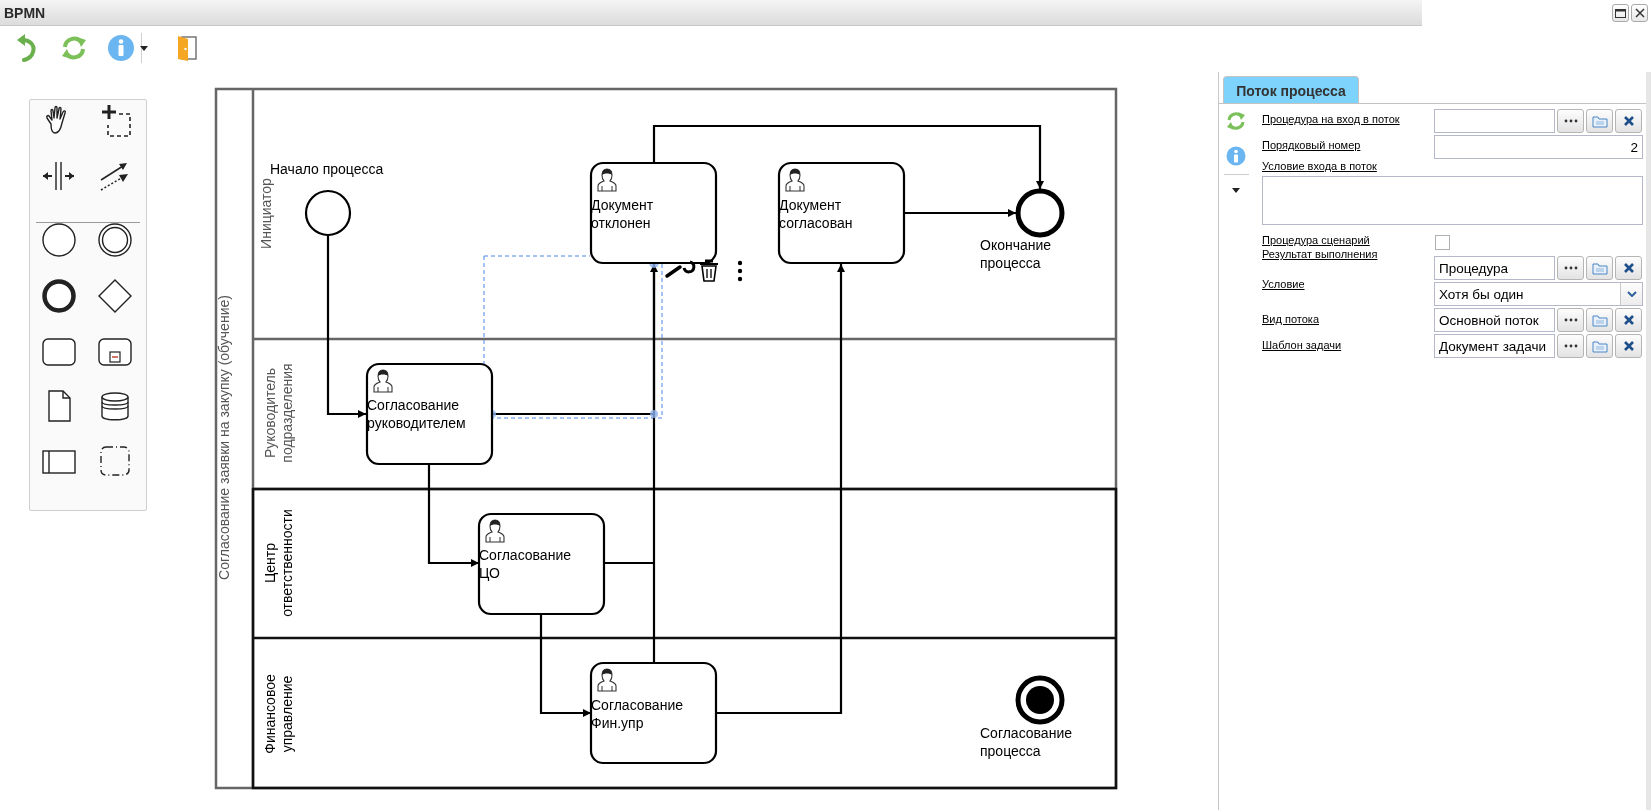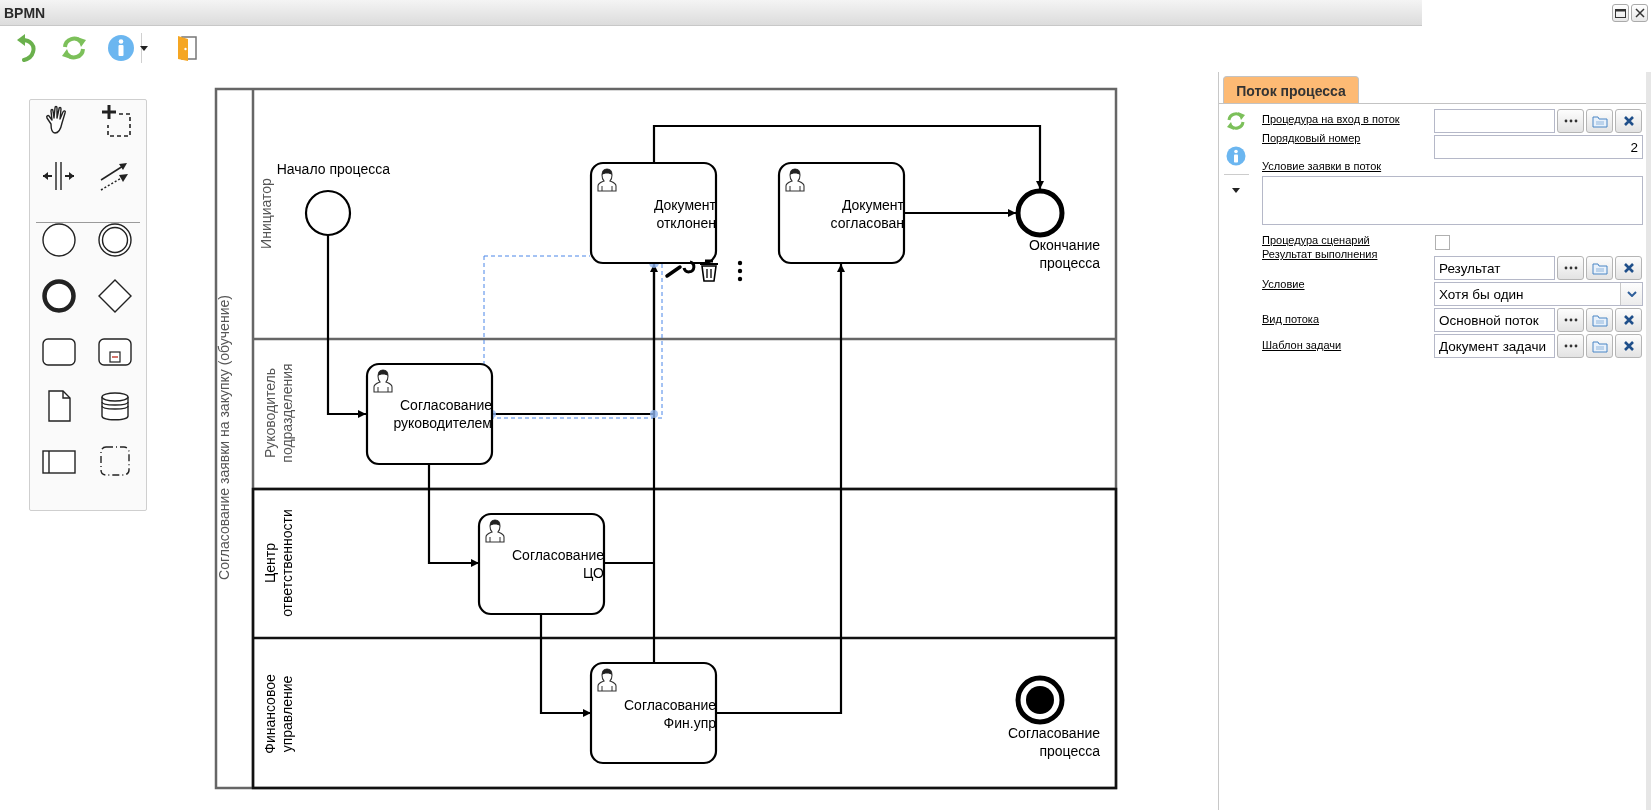--- a/index.html
+++ b/index.html
@@ -28,31 +28,31 @@
 
     .palette {
       position: absolute; left: 29px; top: 99px; width: 118px; height: 412px;
       border: 1px solid #cfcfcf; border-radius: 2px; background: #fafafa;
     }
     .pal-item { position: absolute; width: 40px; height: 40px; display: flex; align-items: center; justify-content: center; }
     .pal-sep { position: absolute; left: 6px; top: 122px; width: 104px; height: 1px; background: #9a9a9a; }
 
     .canvas-svg { position: absolute; left: 0; top: 0; }
 
-    .overlay-text { position: absolute; text-align: right; font-size: 14px; line-height: 18px; color: #000; white-space: nowrap; }
+    .overlay-text { position: absolute; text-align: left; font-size: 14px; line-height: 18px; color: #000; white-space: nowrap; }
     .lane-label {
       position: absolute; font-size: 14px; line-height: 17px; color: #000;
       transform-origin: center center; transform: rotate(-90deg); text-align: center; white-space: nowrap;
     }
     .panel-leftline { position: absolute; left: 1218px; top: 72px; width: 1px; height: 738px; background: #c8c8c8; }
     .panel-rightbar { position: absolute; left: 1646px; top: 72px; width: 5px; height: 738px; background: #e6e6e6; }
     .tab {
       position: absolute; left: 1223px; top: 76px; width: 136px; height: 28px;
       border: 1px solid #c3c3c3; border-bottom: none; border-radius: 4px 4px 0 0;
-      background: #fdba74; font-weight: bold; font-size: 14px; color: #333;
+      background: #7dd3fc; font-weight: bold; font-size: 14px; color: #333;
       display: flex; align-items: center; justify-content: center;
     }
     .tab-underline { position: absolute; left: 1219px; top: 103px; width: 427px; height: 1px; background: #c3c3c3; }
     .side-icons { position: absolute; left: 1223px; top: 108px; width: 26px; }
     .side-sep { position: absolute; left: 1224px; top: 174px; width: 25px; height: 1px; background: #ccc; }
     .prop-label { position: absolute; left: 1262px; font-size: 11px; color: #000; white-space: nowrap; text-decoration: underline; }
     .prop-input {
       position: absolute; height: 24px; border: 1px solid #b5b8c8; background: #fff;
       font-family: "Liberation Sans", sans-serif; font-size: 13.5px; padding: 0 4px; color: #000;
       display: flex; align-items: center; overflow: hidden; white-space: nowrap;
@@ -385,31 +385,31 @@
       <path d="M1 2 L6 2 L7 4 L15 4 L15 12 L1 12 Z" fill="#e8f1fb" stroke="#4a86c5" stroke-width="1"></path>
       <path d="M4 7 L12 7 M4 9 L12 9" stroke="#7aa7d6" stroke-width="0.8"></path>
     </svg>
   </div>
 <div class="prop-btn" style="left:1615px; top:109px;">
     <svg width="12" height="12">
       <path d="M2 2 L10 10 M10 2 L2 10" stroke="#1f4f8a" stroke-width="2.6"></path>
     </svg>
   </div>
 
-<div class="prop-label" style="top:132px;">Порядковый номер</div>
+<div class="prop-label" style="top:139px;">Порядковый номер</div>
 <div class="prop-input" style="left:1434px; top:135px; width:209px; justify-content:flex-end;">2</div>
 
-<div class="prop-label" style="top:160px;">Условие заявки в поток</div>
+<div class="prop-label" style="top:160px;">Условие входа в поток</div>
 <div class="prop-input" style="left:1262px; top:176px; width:381px; height:49px; align-items:flex-start;"></div>
 
 <div class="prop-label" style="top:234px;">Процедура сценарий</div>
 <div class="checkbox"></div>
 
 <div class="prop-label" style="top:248px;">Результат выполнения</div>
-<div class="prop-input" style="left:1434px; top:256px; width:121px;">Результат</div>
+<div class="prop-input" style="left:1434px; top:256px; width:121px;">Процедура</div>
 <div class="prop-btn" style="left:1557px; top:256px;">
     <svg width="14" height="4">
       <circle cx="2" cy="2" r="1.4" fill="#333"></circle>
       <circle cx="7" cy="2" r="1.4" fill="#333"></circle>
       <circle cx="12" cy="2" r="1.4" fill="#333"></circle>
     </svg>
   </div>
 <div class="prop-btn" style="left:1586px; top:256px;">
     <svg width="16" height="13">
       <path d="M1 2 L6 2 L7 4 L15 4 L15 12 L1 12 Z" fill="#e8f1fb" stroke="#4a86c5" stroke-width="1"></path>

